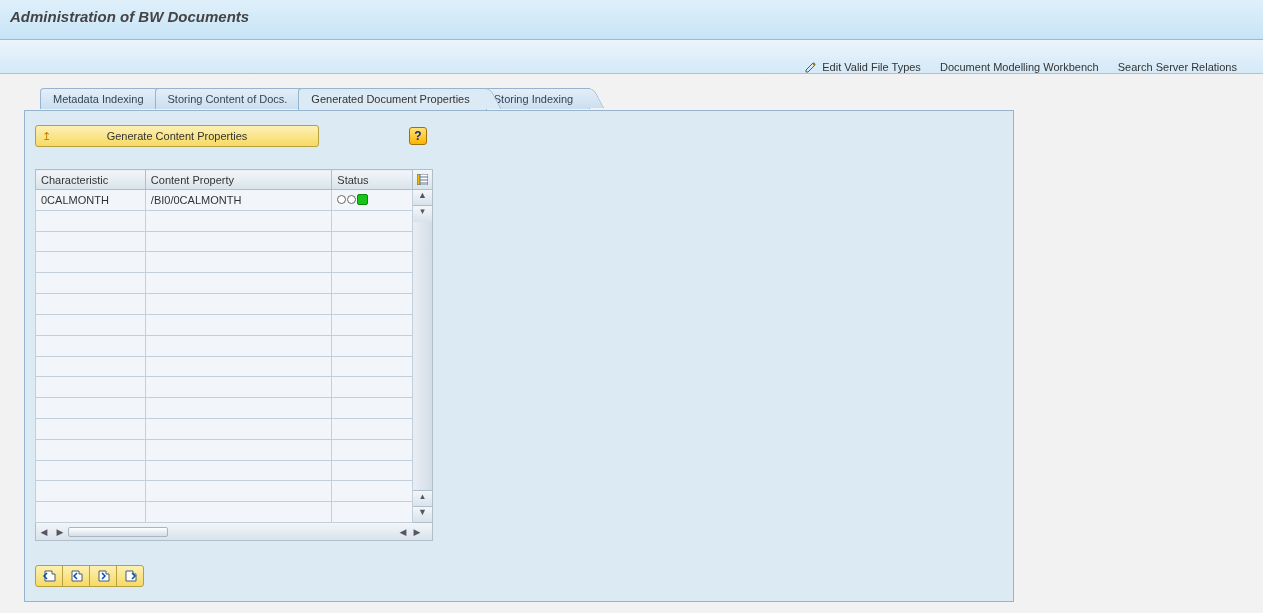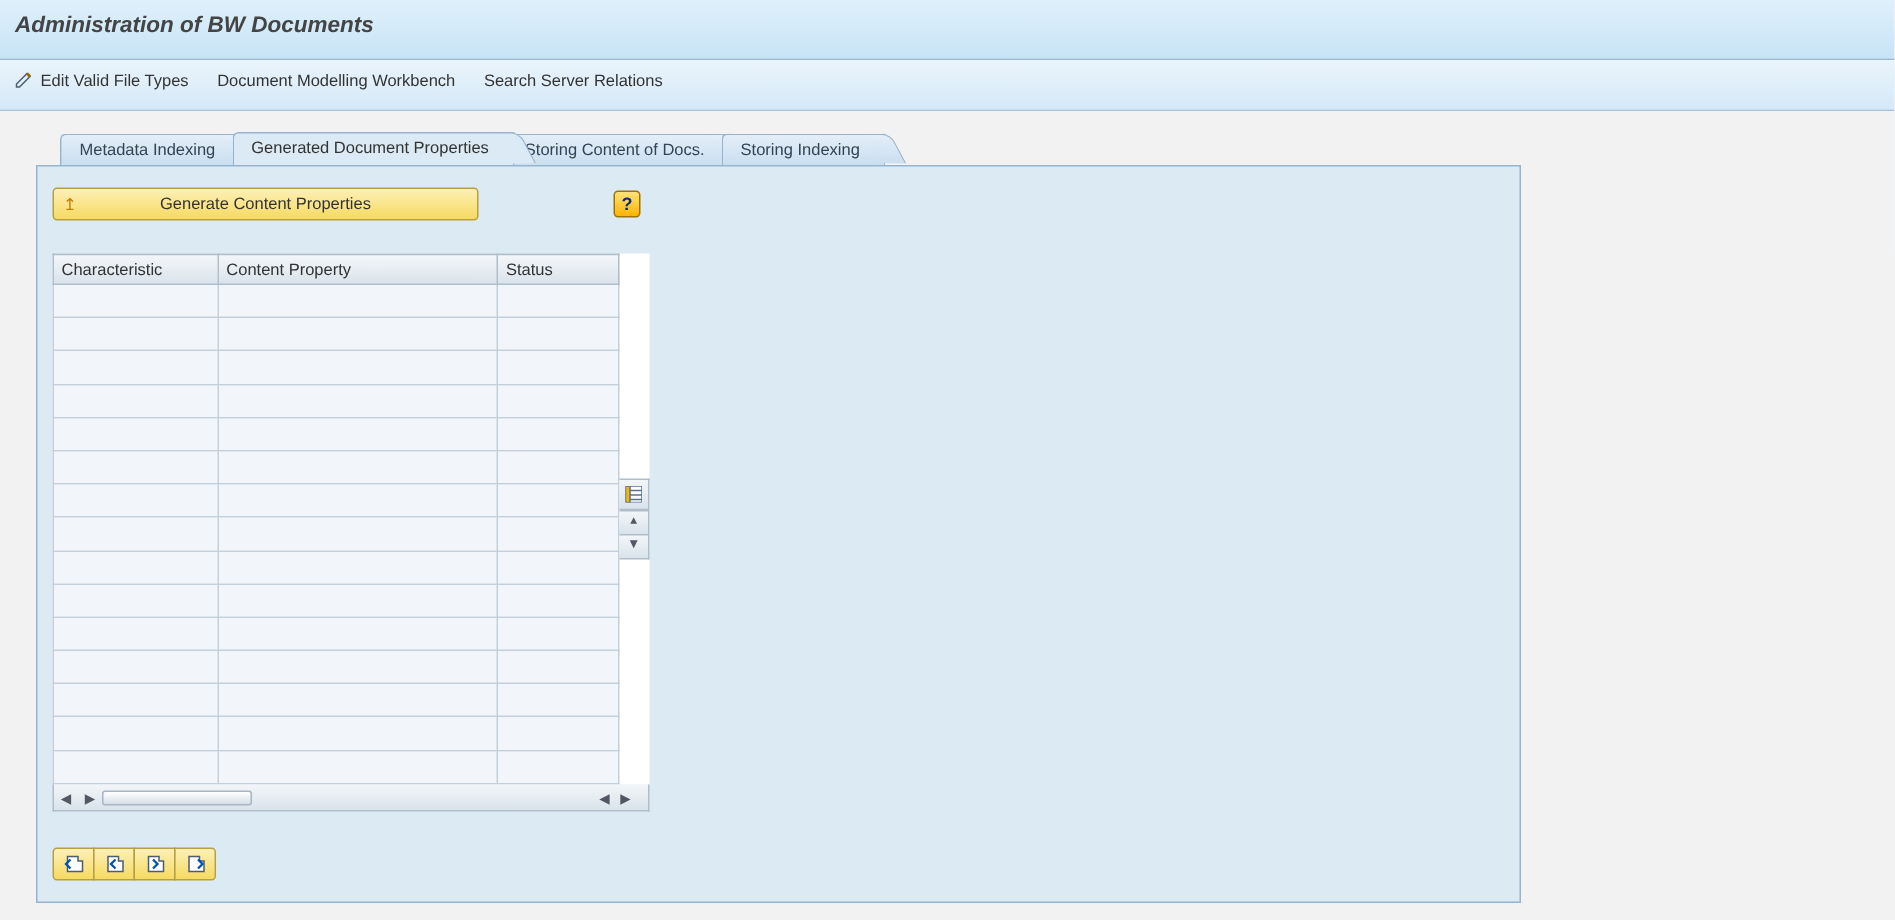--- a/index.html
+++ b/index.html
@@ -19,21 +19,22 @@
     .titlebar h1 {
       font-size: 15px;
       font-style: italic;
       font-weight: bold;
       color: #444;
     }
     .toolbar {
       background: linear-gradient(to bottom, #eaf4fc 0%, #d5e9f7 100%);
       height: 34px;
       border-bottom: 1px solid #a9c4d8;
-      padding: 7px 10px 0 10px;
+      padding: 20px 10px 0 10px;
+      text-align: right;
     }
     .toolbar-btn {
       display: inline-block;
       margin-right: 16px;
       color: #333;
       cursor: pointer;
       font-size: 11px;
       vertical-align: middle;
     }
     .toolbar-btn .pencil-icon {
@@ -44,21 +45,21 @@
       vertical-align: -2px;
     }
     .page-body {
       background: #f2f2f2;
       padding: 14px 0 0 24px;
       min-height: 543px;
       position: relative;
     }
     .tab-strip {
       display: flex;
-      align-items: center;
+      align-items: flex-start;
       margin-left: 16px;
       height: 22px;
     }
     .tab {
       position: relative;
       height: 21px;
       line-height: 20px;
       padding: 0 16px 0 12px;
       font-size: 11px;
       background: linear-gradient(to bottom, #e4eef8 0%, #cadff0 100%);
@@ -137,21 +138,20 @@
       font-weight: bold;
       color: #0a2a80;
       font-size: 12px;
       cursor: pointer;
     }
     .grid-wrap {
       display: flex;
       height: 354px;
       width: 398px;
       background: #fff;
-      align-items: center;
     }
     .grid {
       border-collapse: collapse;
       width: 378px;
       height: 100%;
       table-layout: fixed;
     }
     .grid th {
       background: linear-gradient(to bottom, #f3f6f9 0%, #d9e3eb 100%);
       font-weight: normal;
@@ -277,26 +277,26 @@
   </span>
 </div>
 
 <div class="page-body">
 
   <div class="tab-strip">
     <div class="tab">
       <span>Metadata Indexing</span>
       <span class="tab-skew"></span>
     </div>
+    <div class="tab">
+      <span>Storing Content of Docs.</span>
+      <span class="tab-skew"></span>
+    </div>
     <div class="tab active">
       <span>Generated Document Properties</span>
-      <span class="tab-skew"></span>
-    </div>
-    <div class="tab">
-      <span>Storing Content of Docs.</span>
       <span class="tab-skew"></span>
     </div>
     <div class="tab">
       <span>Storing Indexing</span>
       <span class="tab-skew"></span>
     </div>
   </div>
 
   <div class="panel">
 
@@ -316,20 +316,31 @@
             <col class="col-stat">
           </colgroup>
         <thead>
           <tr>
             <th>Characteristic</th>
             <th>Content Property</th>
             <th>Status</th>
           </tr>
         </thead>
         <tbody id="grid-body">
+            <tr>
+              <td>0CALMONTH</td>
+              <td>/BI0/0CALMONTH</td>
+              <td>
+                <span class="status-cell">
+                  <span class="status-ring"></span>
+                  <span class="status-ring"></span>
+                  <span class="status-solid"></span>
+                </span>
+              </td>
+            </tr>
             <tr>
               <td></td>
               <td></td>
               <td></td>
             </tr>
             <tr>
               <td></td>
               <td></td>
               <td></td>
             </tr>

